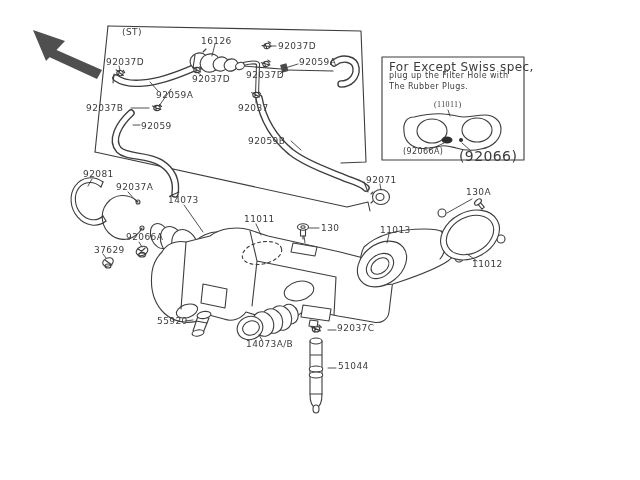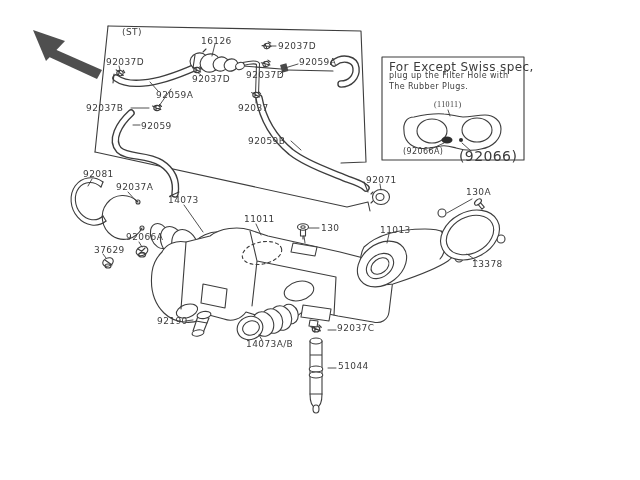--- a/index.html
+++ b/index.html
@@ -229,22 +229,22 @@
       <span class="part-label" style="left: 366px; top: 176px;">92071</span>
       <span class="part-label" style="left: 83px; top: 170px;">92081</span>
       <span class="part-label" style="left: 116px; top: 183px;">92037A</span>
       <span class="part-label" style="left: 168px; top: 196px;">14073</span>
       <span class="part-label" style="left: 126px; top: 233px;">92066A</span>
       <span class="part-label" style="left: 94px; top: 246px;">37629</span>
       <span class="part-label" style="left: 244px; top: 215px;">11011</span>
       <span class="part-label" style="left: 321px; top: 224px;">130</span>
       <span class="part-label" style="left: 380px; top: 226px;">11013</span>
       <span class="part-label" style="left: 466px; top: 188px;">130A</span>
-      <span class="part-label" style="left: 472px; top: 260px;">13378</span>
-      <span class="part-label" style="left: 157px; top: 317px;">92190</span>
+      <span class="part-label" style="left: 472px; top: 260px;">11012</span>
+      <span class="part-label" style="left: 157px; top: 317px;">55920</span>
       <span class="part-label" style="left: 246px; top: 340px;">14073A/B</span>
       <span class="part-label" style="left: 337px; top: 324px;">92037C</span>
       <span class="part-label" style="left: 338px; top: 362px;">51044</span>
       <span class="part-label" style="left: 389px; top: 61px; font-size: 12px;">For Except Swiss spec,</span>
       <span class="part-label" style="left: 389px; top: 72px; font-size: 8px;">plug up the Filter Hole with</span>
       <span class="part-label" style="left: 389px; top: 83px; font-size: 8px;">The Rubber Plugs.</span>
       <span class="part-label" style="left: 434px; top: 101px; font-size: 8px; font-family: Liberation Serif, serif;">(11011)</span>
       <span class="part-label" style="left: 403px; top: 148px; font-size: 8px;">(92066A)</span>
       <span class="part-label" style="left: 459px; top: 149px; font-size: 14px;">(92066)</span>
     </div>

